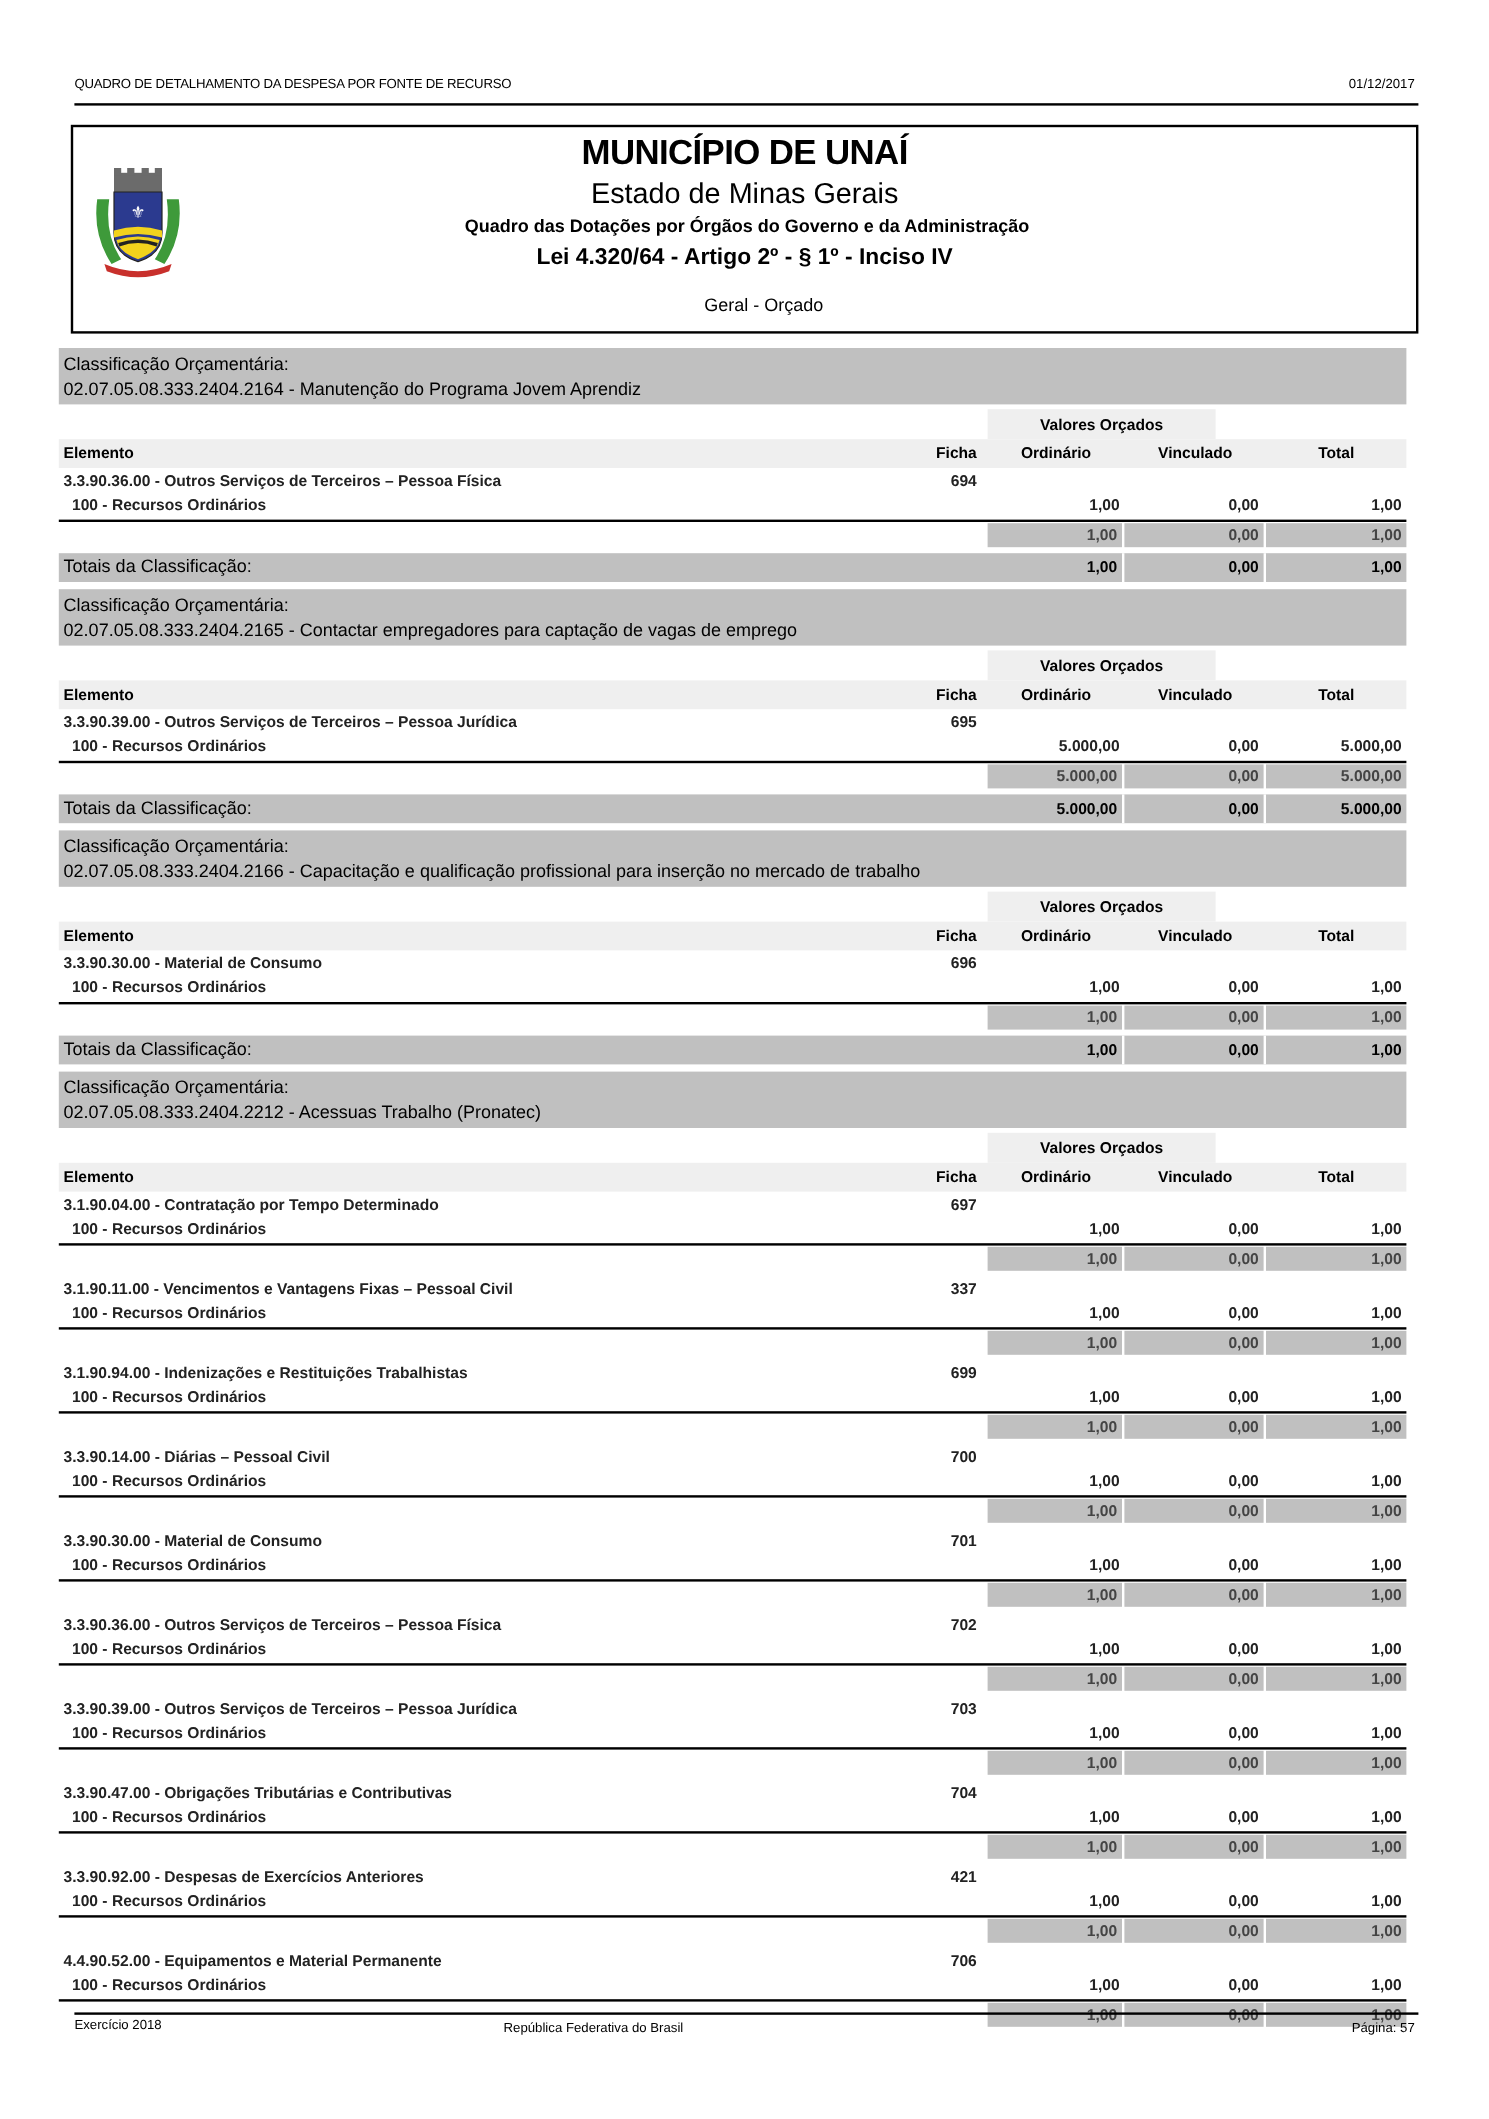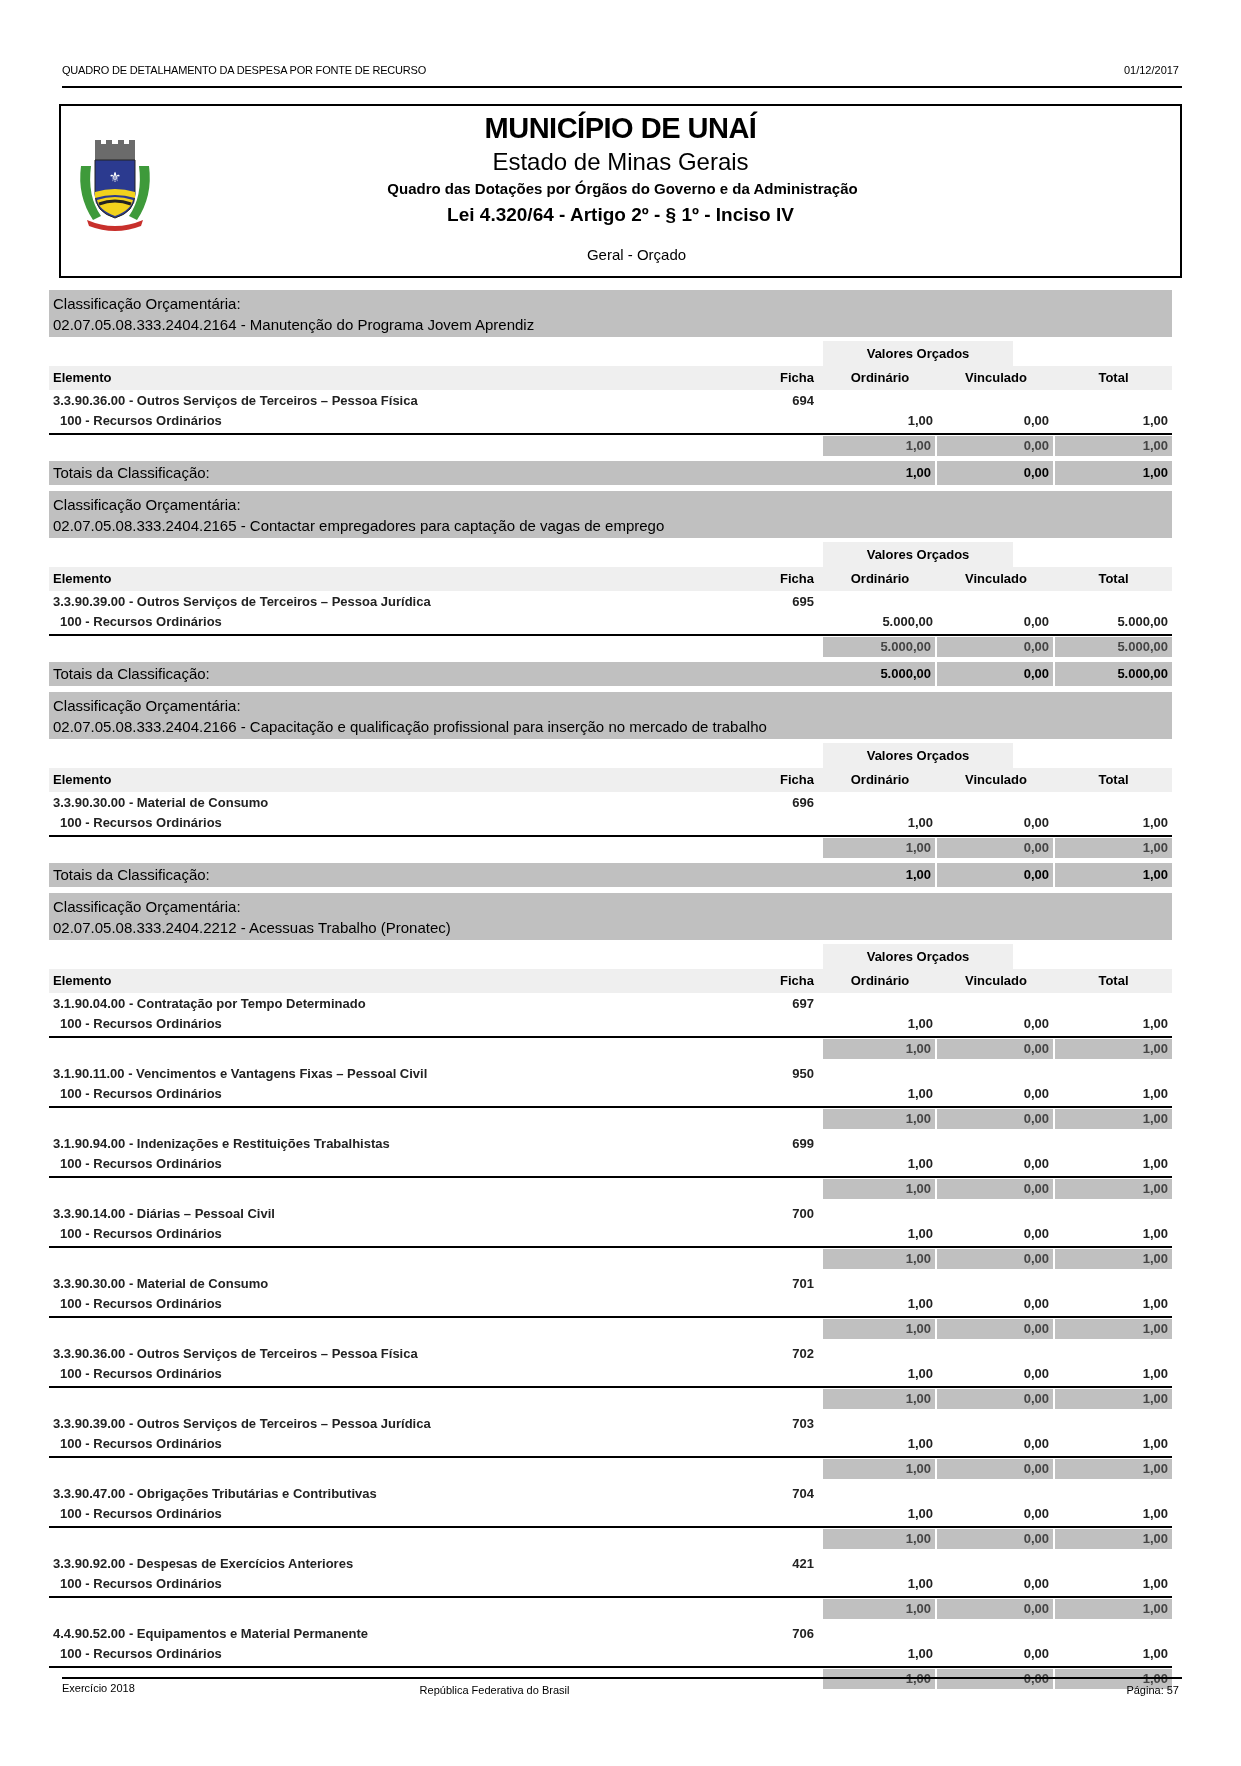--- a/index.html
+++ b/index.html
@@ -207,21 +207,21 @@
       <span class="v vo1">1,00</span>
       <span class="v vo2">0,00</span>
       <span class="v vo3">1,00</span>
       <div class="rule"></div>
       <div class="sub s1">1,00</div>
       <div class="sub s2">0,00</div>
       <div class="sub s3">1,00</div>
     </div>
     <div class="item">
       <span class="l1">3.1.90.11.00 - Vencimentos e Vantagens Fixas – Pessoal Civil</span>
-      <span class="fi">950</span>
+      <span class="fi">337</span>
       <span class="l2">100 - Recursos Ordinários</span>
       <span class="v vo1">1,00</span>
       <span class="v vo2">0,00</span>
       <span class="v vo3">1,00</span>
       <div class="rule"></div>
       <div class="sub s1">1,00</div>
       <div class="sub s2">0,00</div>
       <div class="sub s3">1,00</div>
     </div>
     <div class="item">

